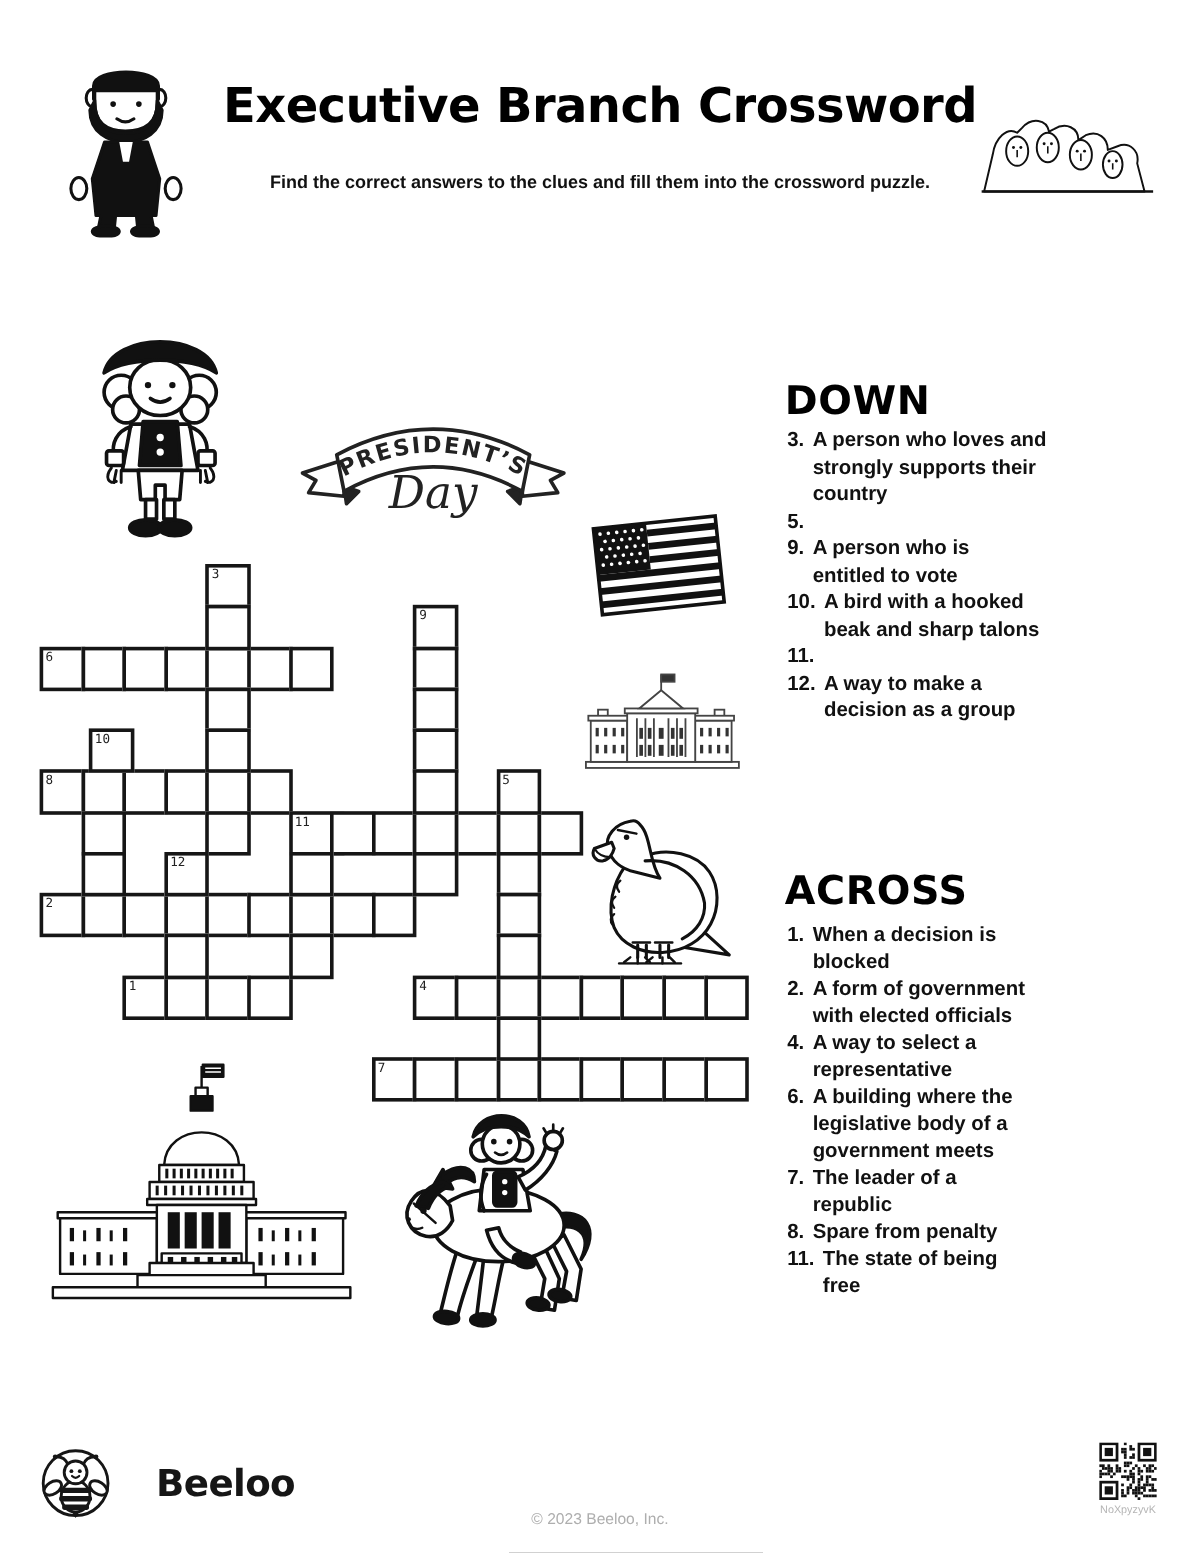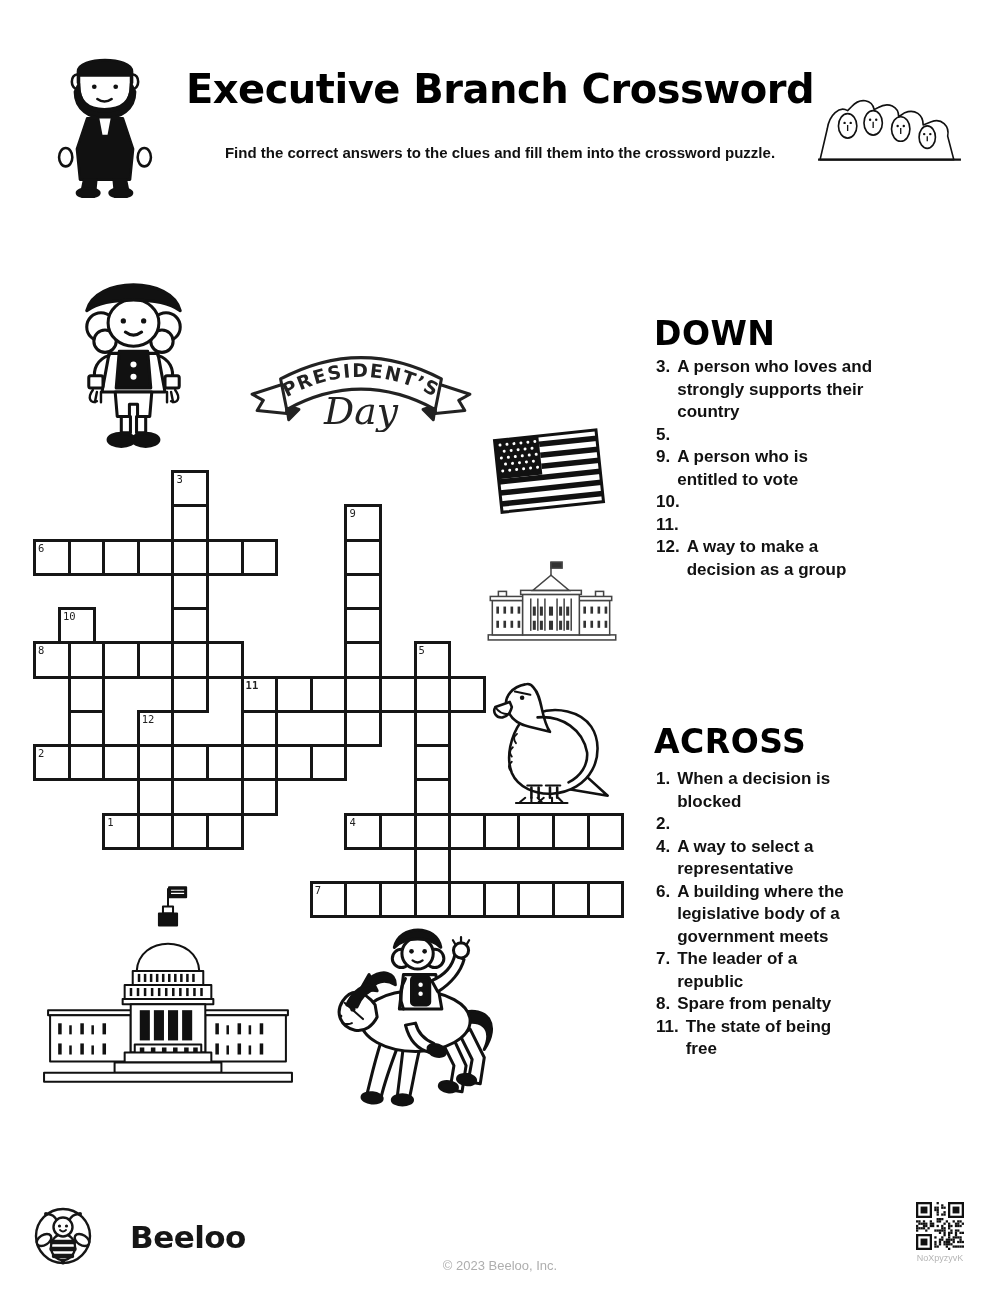--- a/index.html
+++ b/index.html
@@ -301,21 +301,21 @@
       <div class="cell" style="left: 552px; top: 881px; width: 37.6px; height: 37.25px;"></div>
       <div class="cell" style="left: 586.6px; top: 881px; width: 37.6px; height: 37.25px;"></div>
       <div class="cell" style="left: 33px; top: 641.25px; width: 37.6px; height: 37.25px;">
         <span class="n">8</span>
       </div>
       <div class="cell" style="left: 67.6px; top: 641.25px; width: 37.6px; height: 37.25px;"></div>
       <div class="cell" style="left: 102.2px; top: 641.25px; width: 37.6px; height: 37.25px;"></div>
       <div class="cell" style="left: 136.8px; top: 641.25px; width: 37.6px; height: 37.25px;"></div>
       <div class="cell" style="left: 171.4px; top: 641.25px; width: 37.6px; height: 37.25px;"></div>
       <div class="cell" style="left: 206px; top: 641.25px; width: 37.6px; height: 37.25px;"></div>
-      <div class="cell" style="left: 240.6px; top: 675.5px; width: 46px; height: 37.25px; font-weight: bold;">
+      <div class="cell" style="left: 240.6px; top: 675.5px; width: 46px; height: 37.25px;">
         <span class="n">11</span>
       </div>
       <div class="cell" style="left: 275.2px; top: 675.5px; width: 37.6px; height: 37.25px;"></div>
       <div class="cell" style="left: 309.8px; top: 675.5px; width: 37.6px; height: 37.25px;"></div>
       <div class="cell" style="left: 344.4px; top: 675.5px; width: 37.6px; height: 37.25px;"></div>
       <div class="cell" style="left: 379px; top: 675.5px; width: 37.6px; height: 37.25px;"></div>
       <div class="cell" style="left: 413.6px; top: 675.5px; width: 37.6px; height: 37.25px;"></div>
       <div class="cell" style="left: 448.2px; top: 675.5px; width: 37.6px; height: 37.25px;"></div>
       <div class="cell" style="left: 171.4px; top: 470px; width: 37.6px; height: 37.25px;">
         <span class="n">3</span>
@@ -332,21 +332,21 @@
       <div class="cell" style="left: 413.6px; top: 778.25px; width: 37.6px; height: 37.25px;"></div>
       <div class="cell" style="left: 413.6px; top: 846.75px; width: 37.6px; height: 37.25px;"></div>
       <div class="cell" style="left: 344.4px; top: 504.25px; width: 37.6px; height: 37.25px;">
         <span class="n">9</span>
       </div>
       <div class="cell" style="left: 344.4px; top: 538.5px; width: 37.6px; height: 37.25px;"></div>
       <div class="cell" style="left: 344.4px; top: 572.75px; width: 37.6px; height: 37.25px;"></div>
       <div class="cell" style="left: 344.4px; top: 607px; width: 37.6px; height: 37.25px;"></div>
       <div class="cell" style="left: 344.4px; top: 641.25px; width: 37.6px; height: 37.25px;"></div>
       <div class="cell" style="left: 344.4px; top: 709.75px; width: 37.6px; height: 37.25px;"></div>
-      <div class="cell" style="left: 58px; top: 607px; width: 37.6px; height: 37.25px;">
+      <div class="cell" style="left: 74px; top: 607px; width: 37.6px; height: 37.25px;">
         <span class="n">10</span>
       </div>
       <div class="cell" style="left: 67.6px; top: 675.5px; width: 37.6px; height: 37.25px;"></div>
       <div class="cell" style="left: 67.6px; top: 709.75px; width: 37.6px; height: 37.25px;"></div>
       <div class="cell" style="left: 240.6px; top: 709.75px; width: 37.6px; height: 37.25px;"></div>
       <div class="cell" style="left: 240.6px; top: 778.25px; width: 37.6px; height: 37.25px;"></div>
       <div class="cell" style="left: 136.8px; top: 709.75px; width: 37.6px; height: 37.25px; text-align: right;">
         <span class="n">12</span>
       </div>
       <div class="cell" style="left: 136.8px; top: 778.25px; width: 37.6px; height: 37.25px;"></div>
@@ -363,40 +363,44 @@
       <div class="clue">
         <span class="num">5.</span>
       </div>
       <div class="clue">
         <span class="num">9.</span>
         <span class="txt">A person who is
 entitled to vote</span>
       </div>
       <div class="clue">
         <span class="num">10.</span>
+        <span class="txt">A bird with a hooked
+beak and sharp talons</span>
       </div>
       <div class="clue">
         <span class="num">11.</span>
       </div>
       <div class="clue">
         <span class="num">12.</span>
         <span class="txt">A way to make a
 decision as a group</span>
       </div>
     </div>
 
   <div class="abs clue-head" style="left:654px;top:722px">ACROSS</div>
   <div class="abs clue-list" style="left:656px;top:768px" id="across-list">
       <div class="clue">
         <span class="num">1.</span>
         <span class="txt">When a decision is
 blocked</span>
       </div>
       <div class="clue">
         <span class="num">2.</span>
+        <span class="txt">A form of government
+with elected officials</span>
       </div>
       <div class="clue">
         <span class="num">4.</span>
         <span class="txt">A way to select a
 representative</span>
       </div>
       <div class="clue">
         <span class="num">6.</span>
         <span class="txt">A building where the
 legislative body of a

